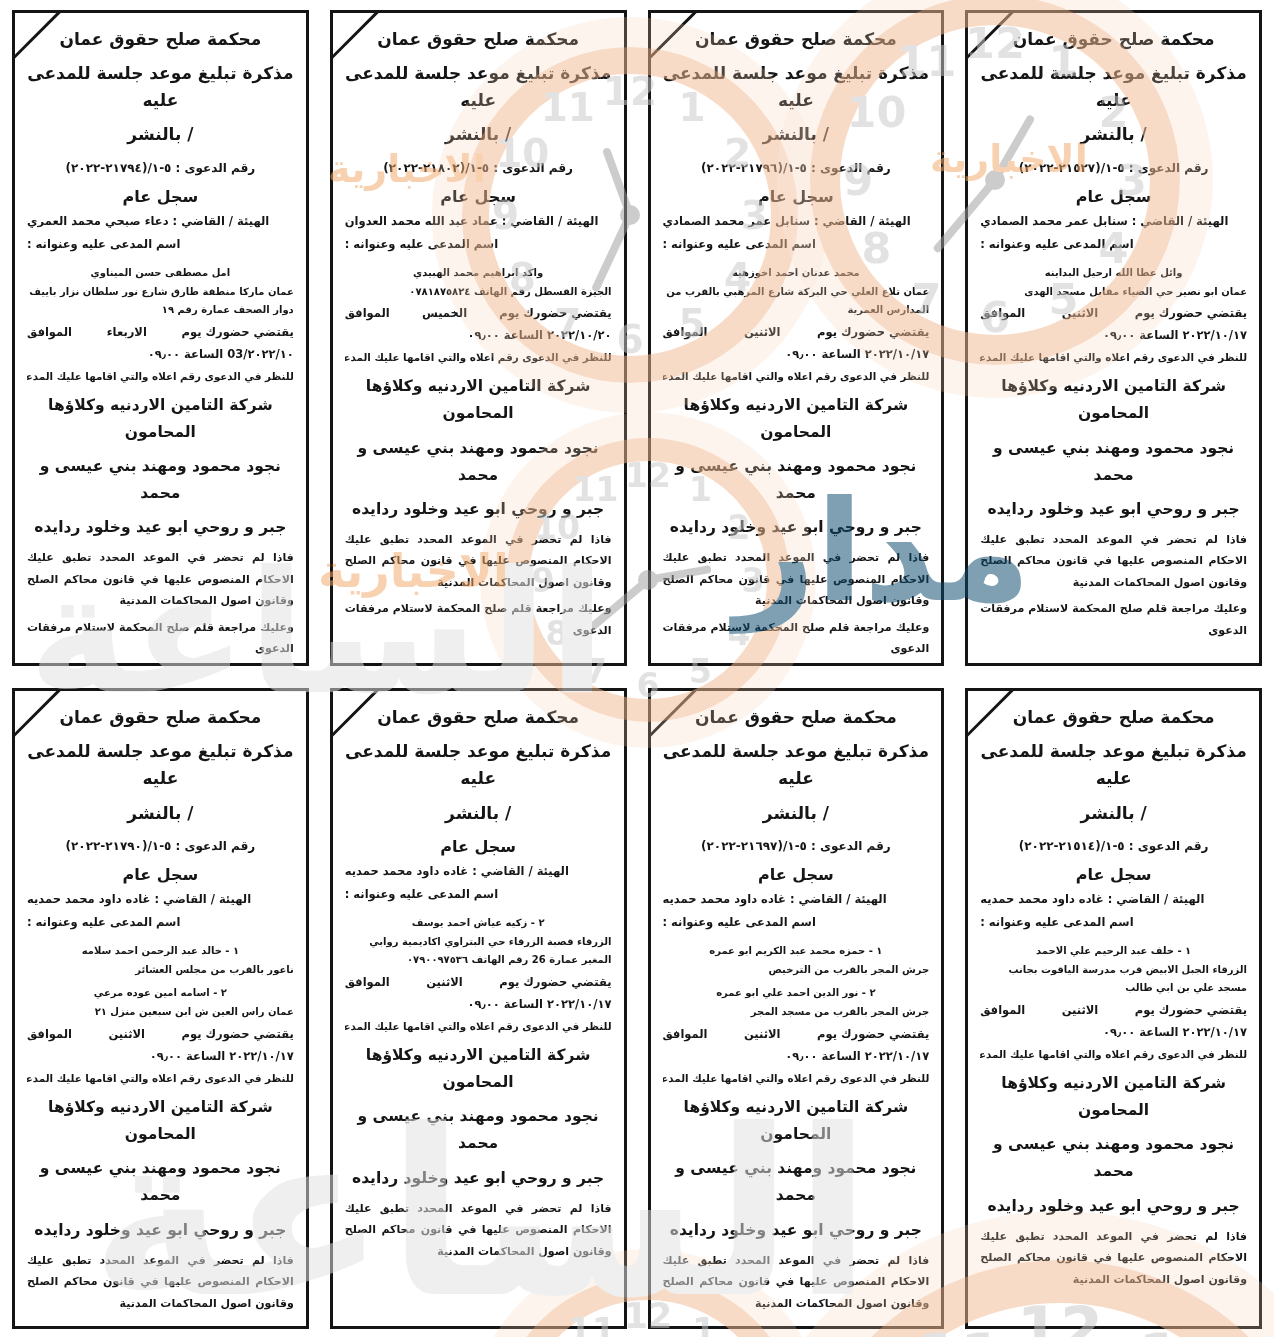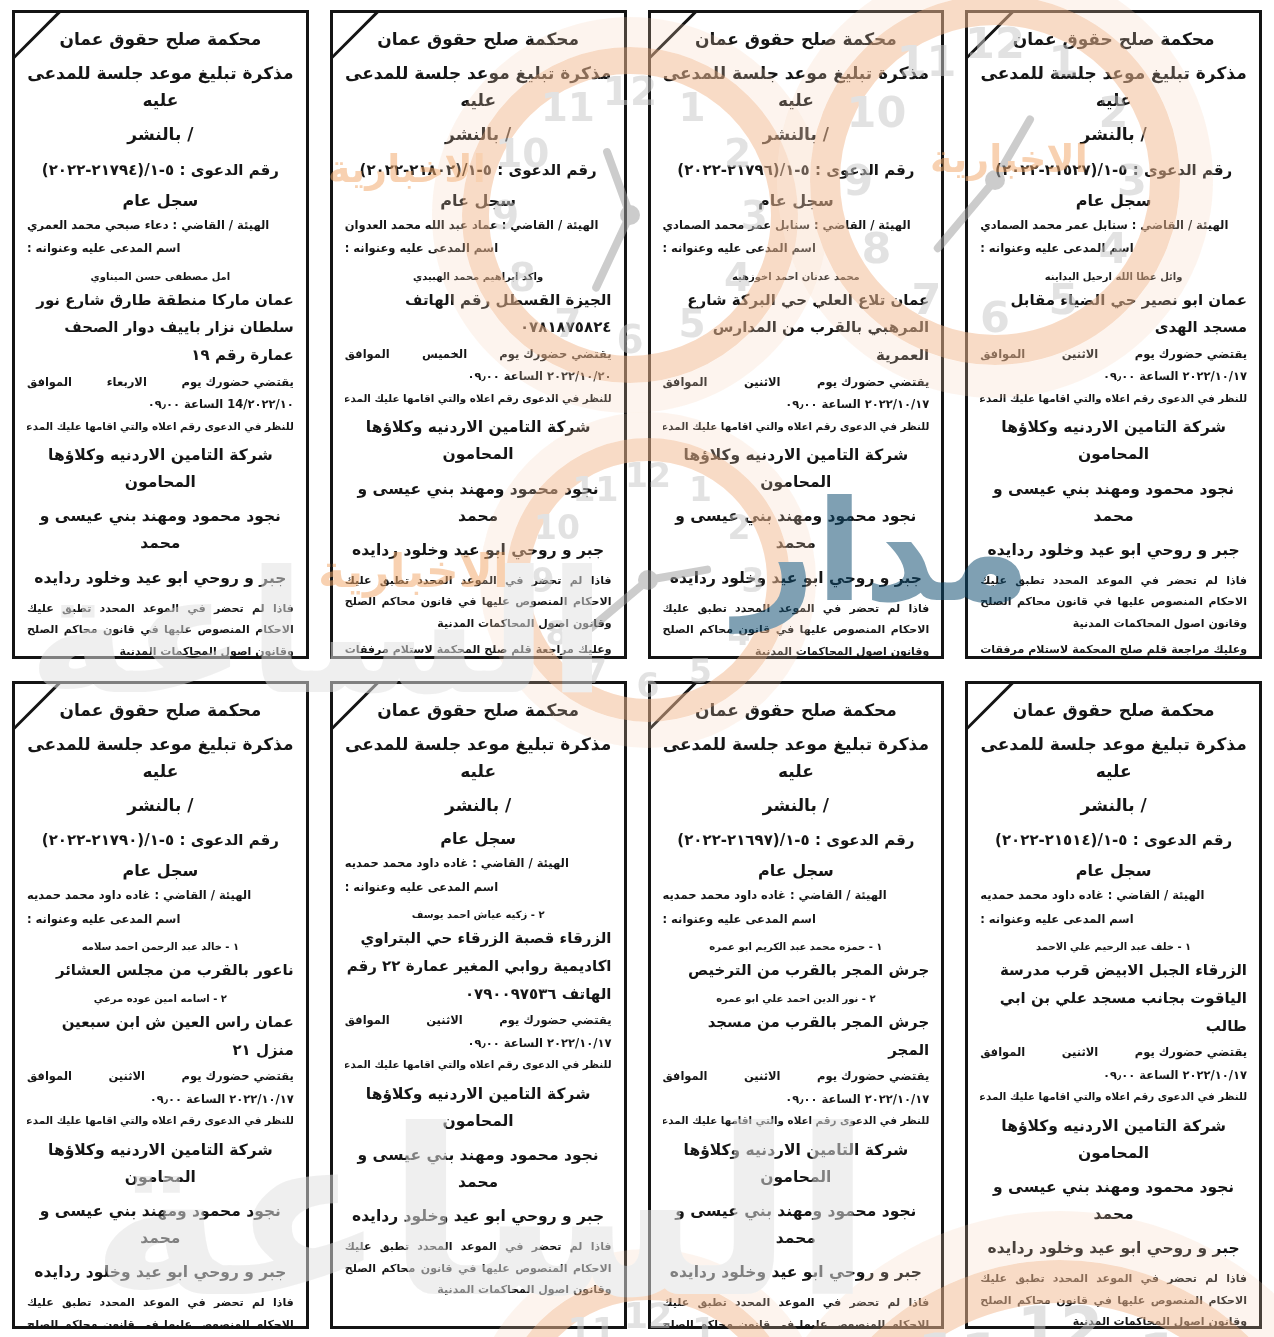--- a/index.html
+++ b/index.html
@@ -7,26 +7,26 @@
         font-family:"DejaVu Sans",sans-serif;font-weight:bold;color:#161616;direction:rtl;}
   .grid{position:absolute;inset:0;padding:10px 12px 8px;display:grid;direction:rtl;
         grid-template-columns:repeat(4,1fr);grid-auto-rows:auto;column-gap:21px;row-gap:22px;
         align-items:stretch;}
   .notice{position:relative;border:3px solid #141414;background:#fff;padding:8px 12px 12px;overflow:hidden;}
   .notice .corner-cover{position:absolute;top:-3px;left:-3px;width:42px;height:42px;background:#fff;}
   .notice .corner-line{position:absolute;width:76px;height:3px;background:#141414;top:22px;left:-18px;
         transform:rotate(-45deg);}
   .court{font-size:17px;text-align:center;padding:8px 0 4px;}
   .doc-title{font-size:17px;text-align:center;padding:7px 0 0;line-height:1.6;}
-  .case-line{font-size:15px;text-align:center;padding:12px 0 2px;white-space:nowrap;}
+  .case-line{font-size:12px;text-align:center;padding:12px 0 2px;white-space:nowrap;}
   .registry{font-size:16px;text-align:center;padding:10px 0 4px;}
   .judge,.def-label{font-size:11.5px;text-align:left;line-height:2.05;white-space:nowrap;overflow:hidden;}
   .parties{padding:2px 0 0;}
   .party-name{font-size:10px;text-align:center;line-height:1.7;padding:5px 0 2px;}
-  .party-addr{font-size:15px;text-align:right;line-height:1.85;}
+  .party-addr{font-size:10px;text-align:right;line-height:1.85;}
   .attend-row{display:flex;justify-content:space-between;font-size:11.5px;line-height:2.1;}
   .datetime{font-size:11.5px;text-align:right;line-height:1.9;}
   .look{font-size:10.3px;text-align:right;line-height:2.05;white-space:nowrap;overflow:hidden;}
   .plaintiff{font-size:15.5px;text-align:center;line-height:1.75;padding:5px 0 2px;}
   .noshow,.review{font-size:11px;text-align:justify;line-height:1.95;}
   .noshow{padding-top:4px;}
   .review{padding-top:5px;}
   
   .watermark{position:absolute;inset:0;pointer-events:none;z-index:30;opacity:.52;direction:ltr;}
   .wm-clock{position:absolute;border-style:solid;border-radius:50%;box-sizing:border-box;}
@@ -138,21 +138,21 @@
     <div class="def-label">اسم المدعى عليه وعنوانه :</div>
     <div class="parties">
           <div class="party-name">امل مصطفى حسن الميناوي</div>
           <div class="party-addr">عمان ماركا منطقة طارق شارع نور سلطان نزار باييف دوار الصحف عمارة رقم ١٩</div>
         </div>
     <div class="attend-row">
       <span>يقتضي حضورك يوم</span>
       <span>الاربعاء</span>
       <span>الموافق</span>
     </div>
-    <div class="datetime">٢٠٢٢/١٠/14 الساعة ٠٩٫٠٠</div>
+    <div class="datetime">٢٠٢٢/١٠/03 الساعة ٠٩٫٠٠</div>
     <div class="look">للنظر في الدعوى رقم اعلاه والتي اقامها عليك المدعي</div>
     <div class="plaintiff">شركة التامين الاردنيه وكلاؤها المحامون</div>
     <div class="plaintiff">نجود محمود ومهند بني عيسى و محمد</div>
     <div class="plaintiff">جبر و روحي ابو عيد وخلود ردايده</div>
     <div class="noshow">فاذا لم تحضر في الموعد المحدد تطبق عليك الاحكام المنصوص عليها في قانون محاكم الصلح وقانون اصول المحاكمات المدنية</div>
     <div class="review">وعليك مراجعة قلم صلح المحكمة لاستلام مرفقات الدعوى</div>
   </article>
 
   <article class="notice">
     <span class="corner-cover"></span>
@@ -216,21 +216,21 @@
     <span class="corner-cover"></span>
     <span class="corner-line"></span>
     <div class="court">محكمة صلح حقوق عمان</div>
     <div class="doc-title">مذكرة تبليغ موعد جلسة للمدعى عليه</div>
     <div class="doc-title">/ بالنشر</div>
     <div class="registry">سجل عام</div>
     <div class="judge">الهيئة / القاضي : غاده داود محمد حمديه</div>
     <div class="def-label">اسم المدعى عليه وعنوانه :</div>
     <div class="parties">
           <div class="party-name">٢ - زكيه عياش احمد يوسف</div>
-          <div class="party-addr">الزرقاء قصبة الزرقاء حي البتراوي اكاديمية روابي المغير عمارة ٢٢ رقم الهاتف ٠٧٩٠٠٩٧٥٣٦</div>
+          <div class="party-addr">الزرقاء قصبة الزرقاء حي البتراوي اكاديمية روابي المغير عمارة 26 رقم الهاتف ٠٧٩٠٠٩٧٥٣٦</div>
         </div>
     <div class="attend-row">
       <span>يقتضي حضورك يوم</span>
       <span>الاثنين</span>
       <span>الموافق</span>
     </div>
     <div class="datetime">٢٠٢٢/١٠/١٧ الساعة ٠٩٫٠٠</div>
     <div class="look">للنظر في الدعوى رقم اعلاه والتي اقامها عليك المدعي</div>
     <div class="plaintiff">شركة التامين الاردنيه وكلاؤها المحامون</div>
     <div class="plaintiff">نجود محمود ومهند بني عيسى و محمد</div>

